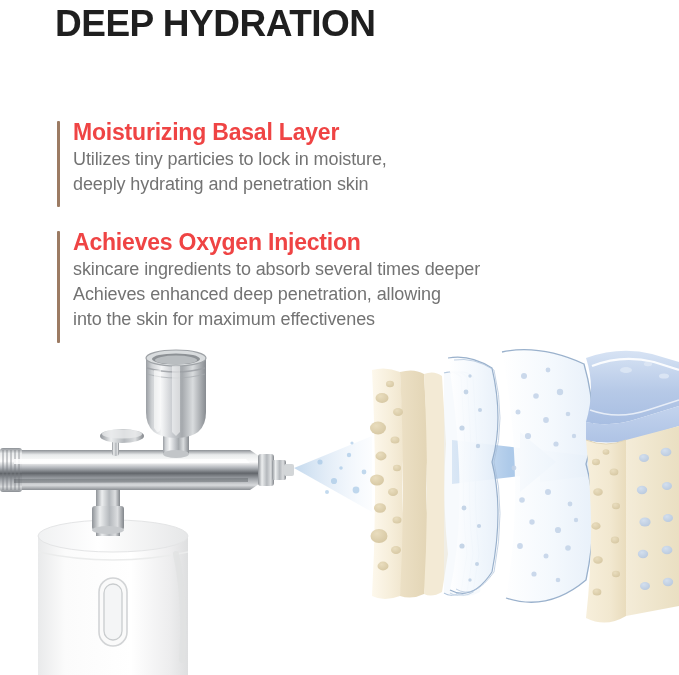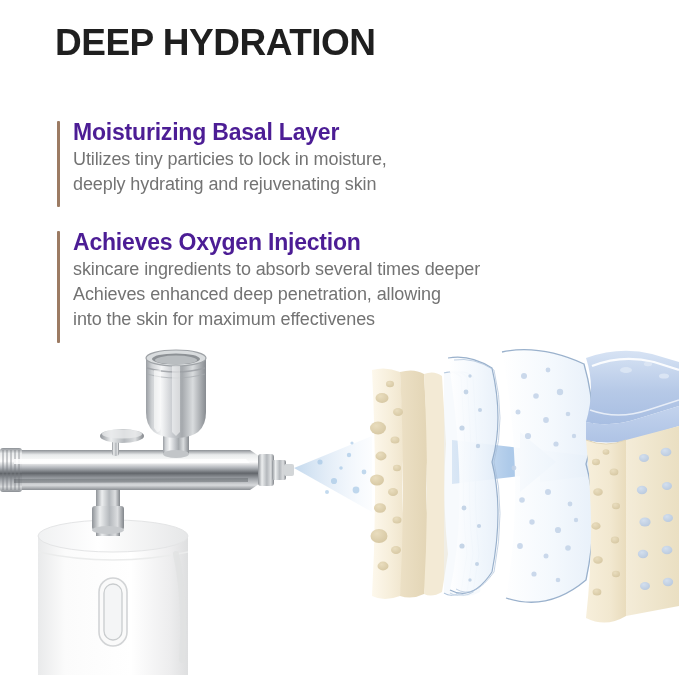--- a/index.html
+++ b/index.html
@@ -4,35 +4,35 @@
 <style>
   html,body{margin:0;padding:0;}
   body{
     width:679px;height:675px;background:#ffffff;overflow:hidden;
     font-family:"Liberation Sans","DejaVu Sans",sans-serif;
     -webkit-font-smoothing:antialiased;
   }
   .page{position:relative;width:679px;height:675px;background:#fff;}
 
   
-  .headline{position:absolute;left:55px;top:2px;width:610px;margin-top:19px;}
+  .headline{position:absolute;left:55px;top:2px;width:610px;}
   .headline .hl-line{
     font-size:37px;font-weight:700;letter-spacing:-0.5px;
     line-height:44px;color:#1f1f1f;white-space:nowrap;
   }
 
   
   .feature{position:absolute;left:57px;}
   .feature .bar{
     position:absolute;left:0;top:4px;width:3px;border-radius:1px;
     background:#9c7b63;
   }
   .feature .ftxt{position:absolute;left:16px;top:0;}
   .feature .f-title{
-    font-size:23px;font-weight:700;color:#4c1d95;letter-spacing:-0.2px;
+    font-size:23px;font-weight:700;color:#ef4444;letter-spacing:-0.2px;
     line-height:30px;white-space:nowrap;
   }
   .feature .f-desc{
     font-size:18px;font-weight:400;color:#737373;line-height:25px;
     letter-spacing:-0.1px;
   }
   .feature .f-desc div{white-space:nowrap;}
 
   #feature-0{top:117px;}
   #feature-0 .bar{height:86px;}
@@ -51,21 +51,21 @@
   <div class="headline">
     <div class="hl-line">DEEP HYDRATION</div>
   </div>
 
   <div class="feature" id="feature-0">
     <div class="bar"></div>
     <div class="ftxt">
       <div class="f-title">Moisturizing Basal Layer</div>
       <div class="f-desc">
         <div>Utilizes tiny particies to lock in moisture,</div>
-        <div>deeply hydrating and rejuvenating skin</div>
+        <div>deeply hydrating and penetration skin</div>
       </div>
     </div>
   </div>
 
   <div class="feature" id="feature-1">
     <div class="bar"></div>
     <div class="ftxt">
       <div class="f-title">Achieves Oxygen Injection</div>
       <div class="f-desc">
         <div>skincare ingredients to absorb several times deeper</div>

